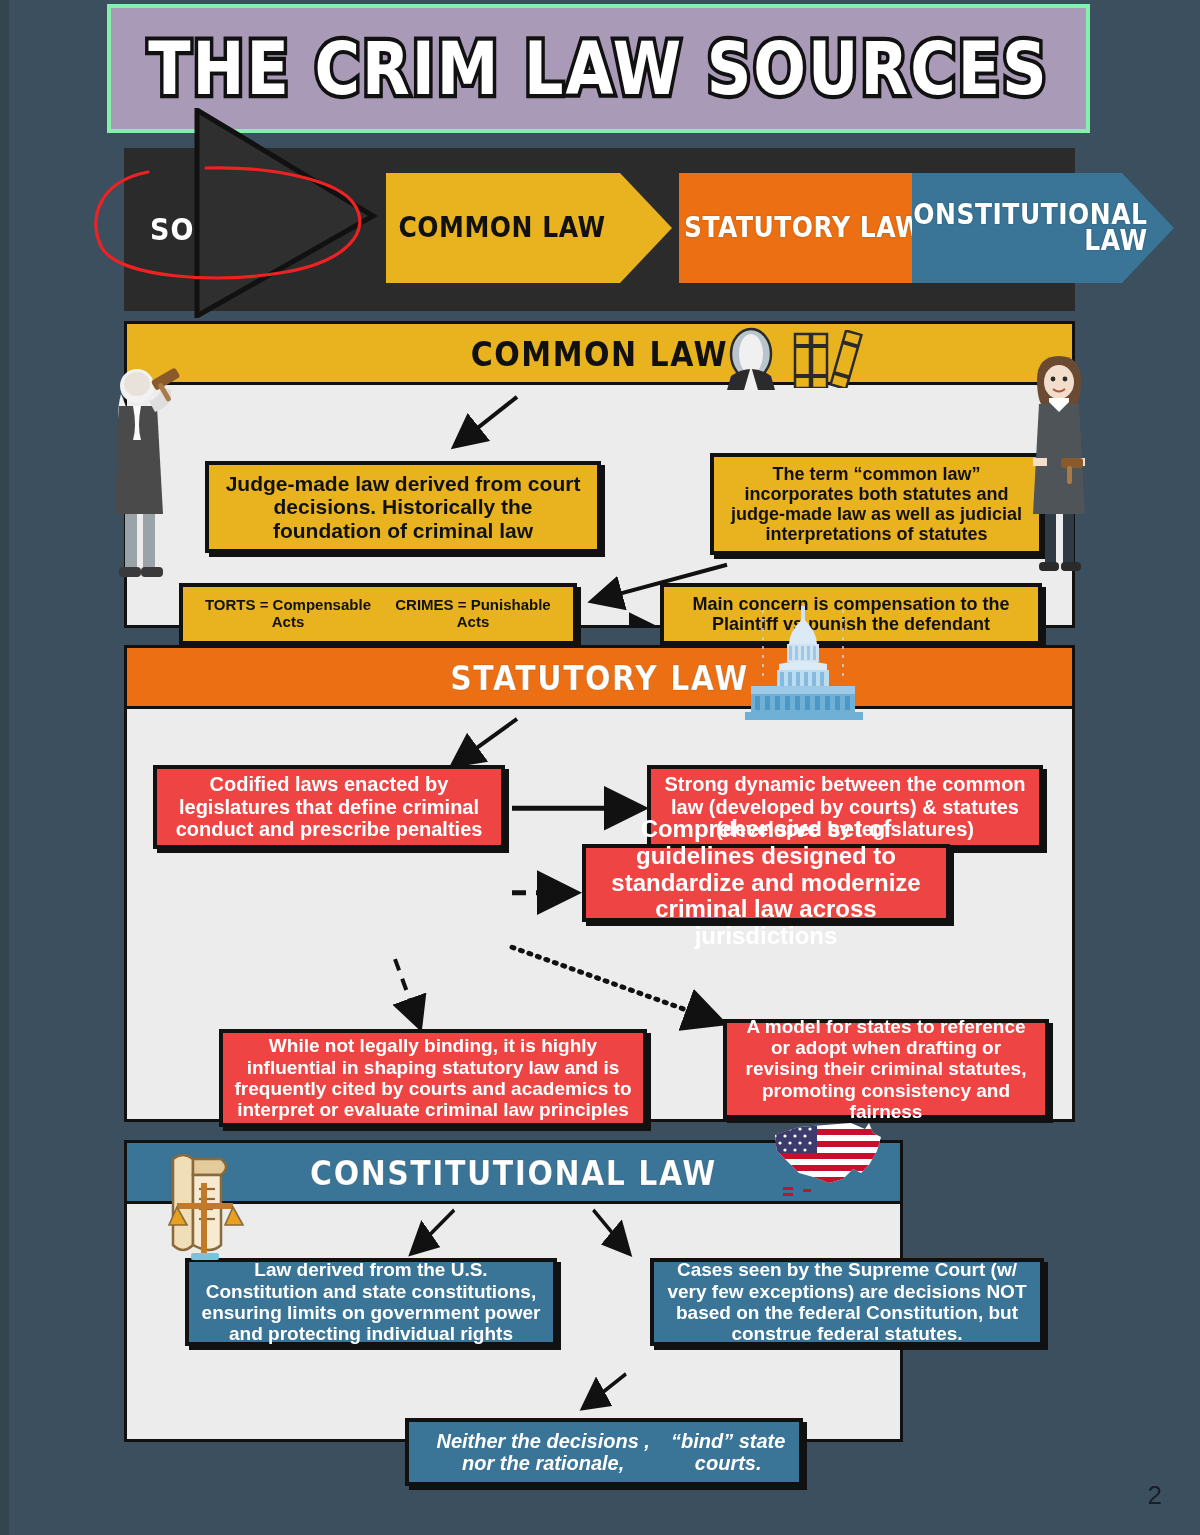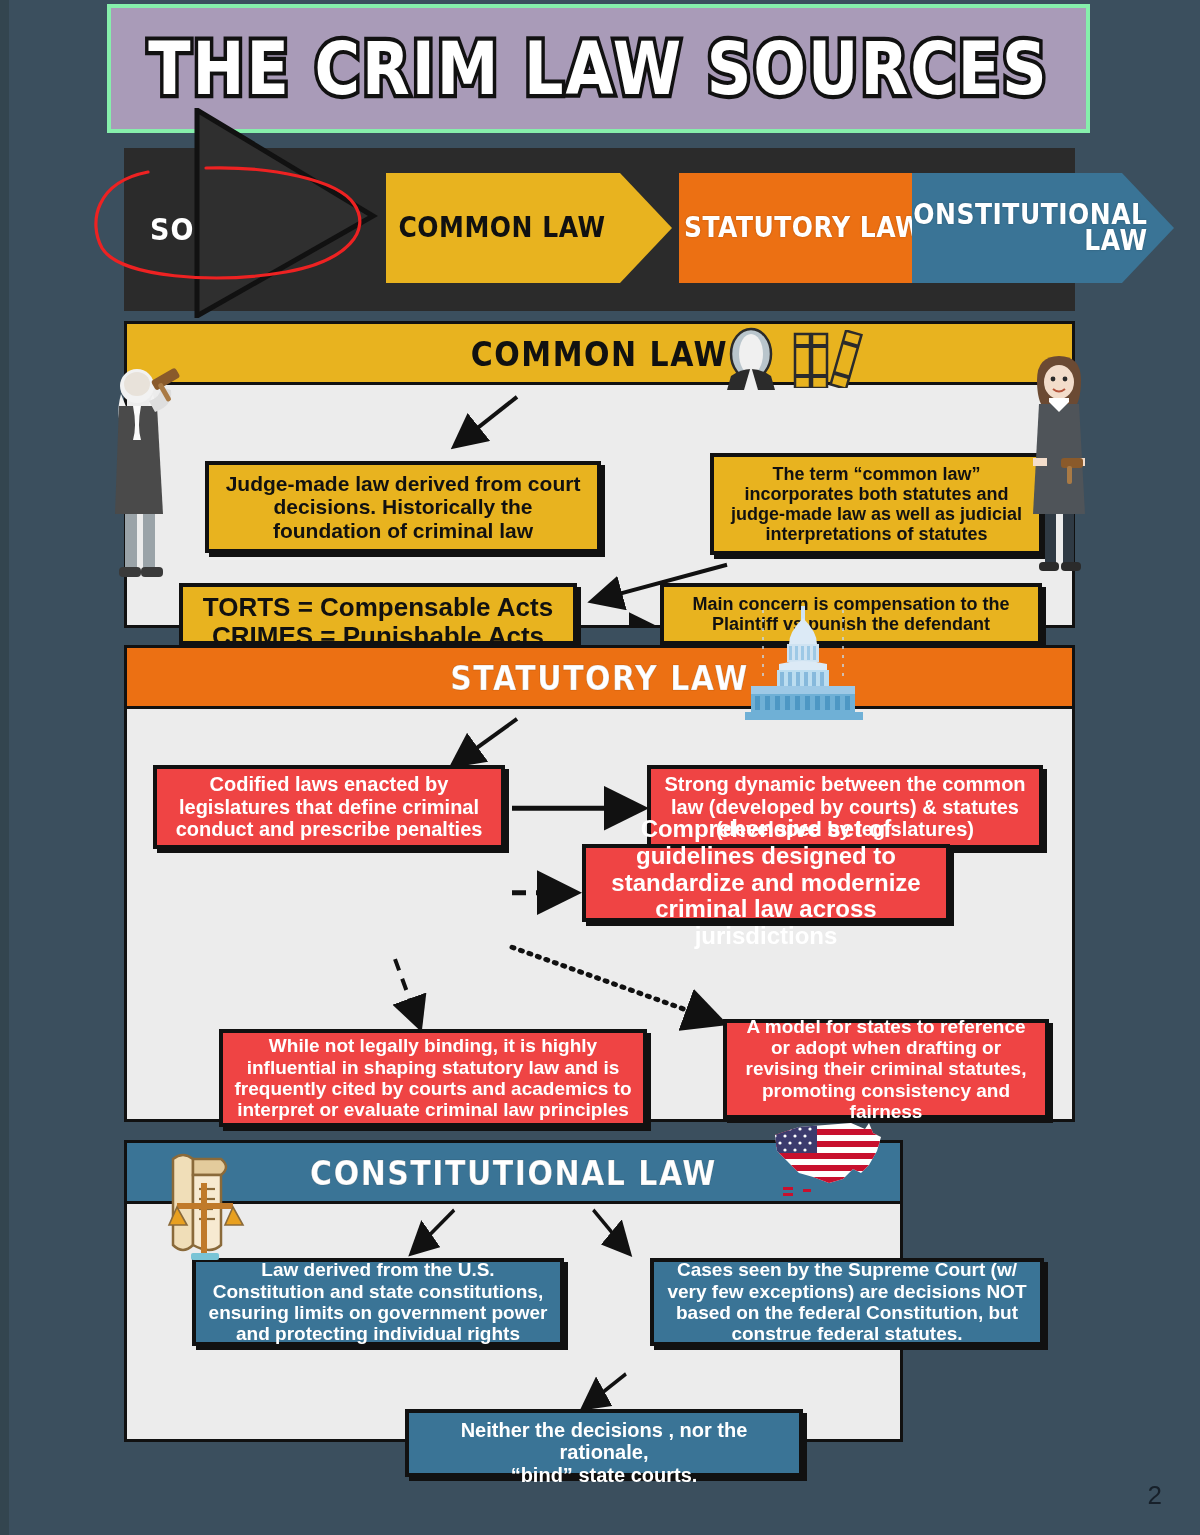--- a/index.html
+++ b/index.html
@@ -94,21 +94,21 @@
   .htxt-black{color:#111;}
   .htxt-white{color:#fff;-webkit-text-stroke:1px rgba(0,0,0,.12);}
 
   .panel-body{position:relative;width:100%;height:calc(100% - 58px);}
 
   
   .tbox{
     position:absolute;box-sizing:border-box;
     border:4px solid #111;
     box-shadow:4px 4px 0 #111;
-    display:flex;align-items:center;justify-content:flex-start;
+    display:flex;align-items:center;justify-content:center;
     text-align:center;padding:6px 10px;
     font-weight:bold;line-height:1.12;
   }
   .tbox.y{background:#e8b31f;color:#111;}
   .tbox.o{background:#ef4444;color:#fff;}
   .tbox.b{background:#3a7496;color:#fff;}
   .tbox span{display:block;}
 
   .svg-layer{position:absolute;left:0;top:0;width:100%;height:100%;pointer-events:none;}
 
@@ -203,21 +203,21 @@
       </svg>
 
       <div class="tbox y" style="left:78px;top:76px;width:396px;height:92px;font-size:21px;">
         <span>Judge-made law derived from court decisions. Historically the foundation of criminal law</span>
       </div>
 
       <div class="tbox y" style="left:583px;top:68px;width:333px;height:102px;font-size:18px;">
         <span>The term “common law” incorporates both statutes and judge-made law as well as judicial interpretations of statutes</span>
       </div>
 
-      <div class="tbox y" style="left:52px;top:198px;width:398px;height:62px;font-size:26px;flex-direction:column;">
+      <div class="tbox y" style="left:52px;top:198px;width:398px;height:62px;font-size:15px;">
         <span>TORTS = Compensable Acts</span>
         <span>CRIMES = Punishable Acts</span>
       </div>
 
       <div class="tbox y" style="left:533px;top:198px;width:382px;height:62px;font-size:18px;">
         <span>Main concern is compensation to the Plaintiff vs punish the defendant</span>
       </div>
     </div>
 
     <svg class="deco" style="left:-22px;top:40px;" width="80" height="220" viewBox="0 0 80 220">
@@ -396,29 +396,29 @@
         <defs>
           <marker id="ah3" markerWidth="9" markerHeight="9" refX="7" refY="4.5" orient="auto">
             <path d="M0,0 L9,4.5 L0,9 z" fill="#111"></path>
           </marker>
         </defs>
         <line x1="400" y1="6" x2="350" y2="48" stroke="#111" stroke-width="4" marker-end="url(#ah3)"></line>
         <line x1="570" y1="6" x2="612" y2="48" stroke="#111" stroke-width="4" marker-end="url(#ah3)"></line>
         <line x1="610" y1="172" x2="560" y2="205" stroke="#111" stroke-width="4" marker-end="url(#ah3)"></line>
       </svg>
 
-      <div class="tbox b" style="left:65px;top:54px;width:372px;height:88px;font-size:19px;">
+      <div class="tbox b" style="left:58px;top:54px;width:372px;height:88px;font-size:19px;">
         <span>Law derived from the U.S. Constitution and state constitutions, ensuring limits on government power and protecting individual rights</span>
       </div>
 
       <div class="tbox b" style="left:523px;top:54px;width:394px;height:88px;font-size:19px;">
         <span>Cases seen by the Supreme Court (w/ very few exceptions) are decisions NOT based on the federal Constitution, but construe federal statutes.</span>
       </div>
 
-      <div class="tbox b" style="left:278px;top:205px;width:398px;height:68px;font-size:20px;flex-direction:column;">
+      <div class="tbox b" style="left:278px;top:214px;width:398px;height:68px;font-size:20px;flex-direction:row;font-style:italic;">
         <span>Neither the decisions , nor the rationale,</span>
         <span>“bind” state courts.</span>
       </div>
     </div>
 
     <svg class="deco" style="left:28px;top:6px;" width="100" height="120" viewBox="0 0 100 120">
       <path d="M 18 10 q 10 -8 20 0 l 0 86 q -10 10 -20 0 z" fill="#f0deb8" stroke="#8a6a3a" stroke-width="2.5"></path>
       <path d="M 38 10 l 28 0 q 10 8 0 16 l -28 0 z" fill="#e3cb9c" stroke="#8a6a3a" stroke-width="2.5"></path>
       <path d="M 38 26 l 28 0 l 0 70 q -10 10 -28 0 z" fill="#f7ead1" stroke="#8a6a3a" stroke-width="2.5"></path>
       <g stroke="#8a6a3a" stroke-width="2.2">

